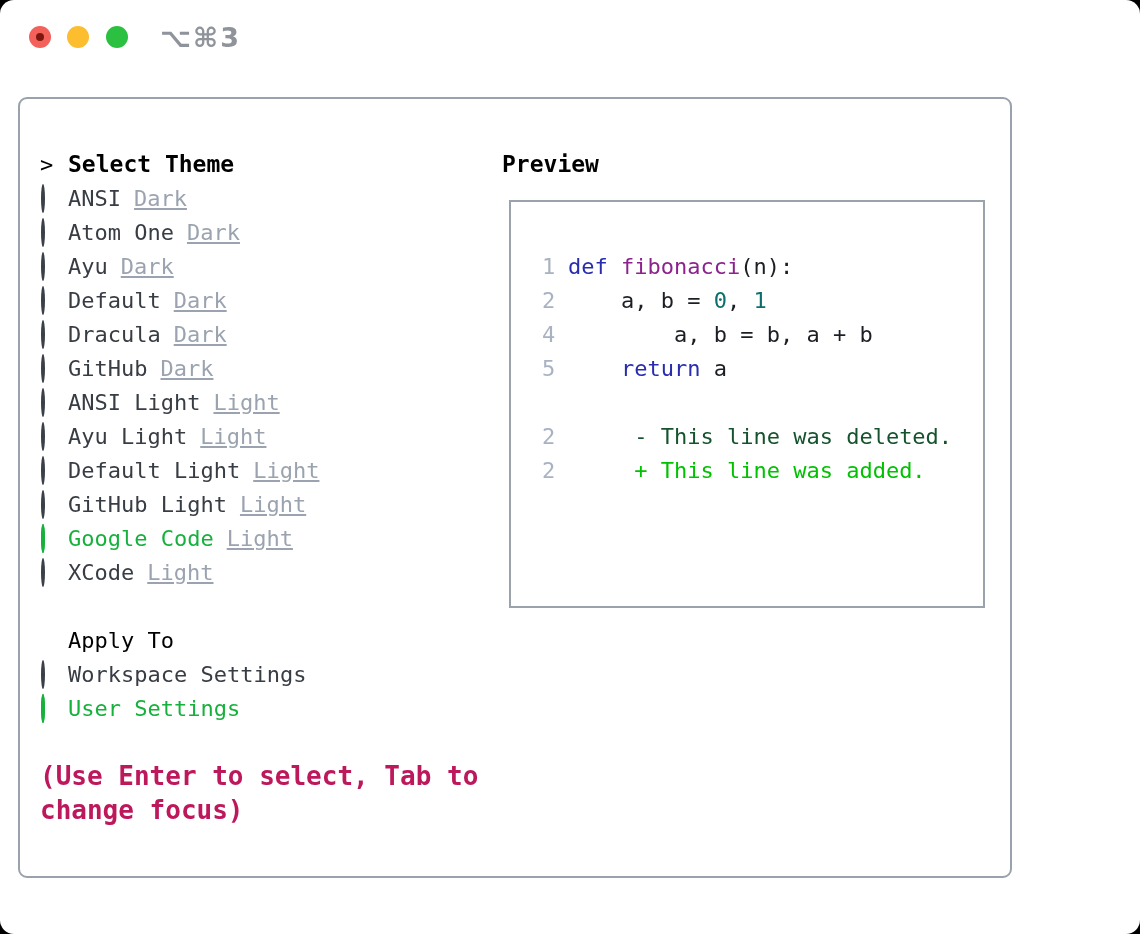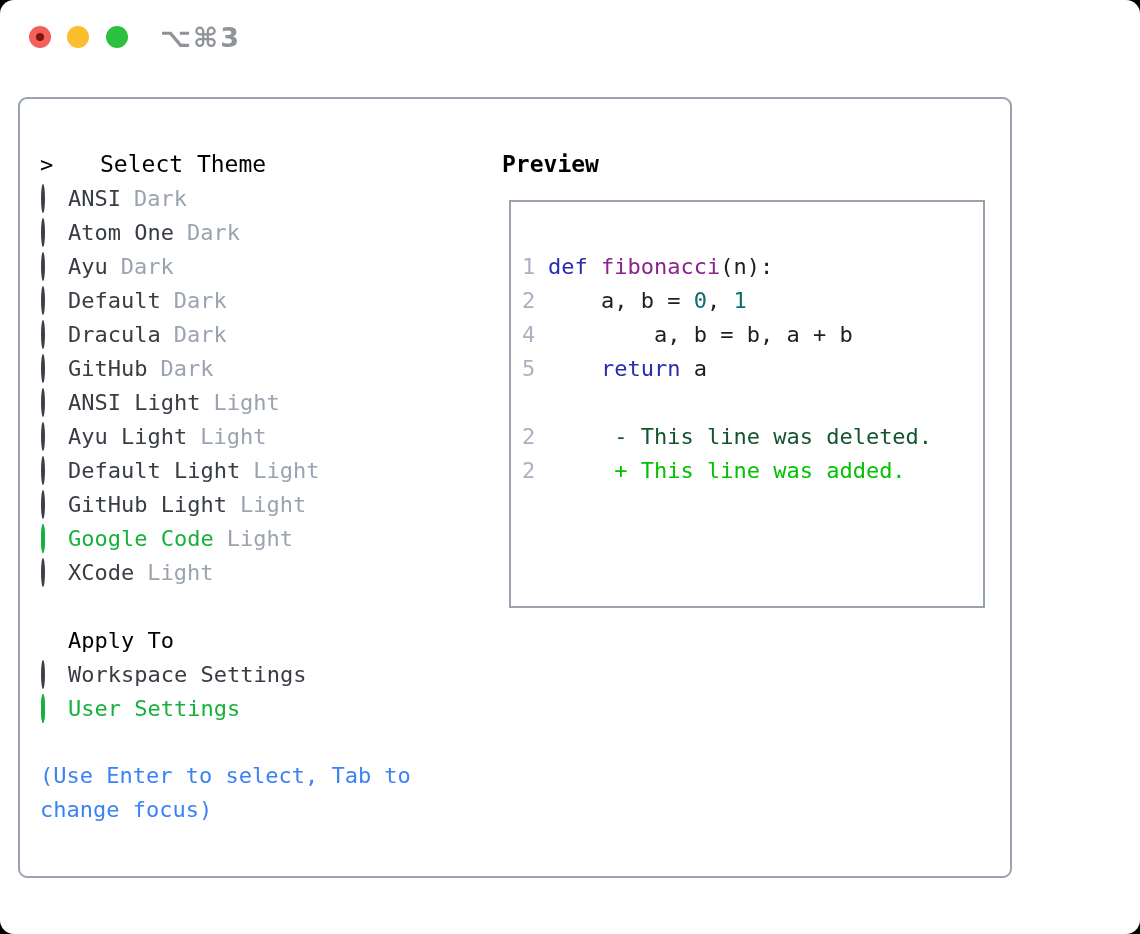--- a/index.html
+++ b/index.html
@@ -29,34 +29,34 @@
   .left-col{position:absolute;left:20px;top:48px;}
   .row{display:flex;align-items:center;height:34px;font-size:22px;white-space:pre;}
   .row .marker{width:28px;flex:0 0 28px;color:#000;}
   .radio{
     box-sizing:border-box;width:14px;height:14px;border-radius:50%;
     border:2px solid #3b4048;background:transparent;margin-left:1px;
   }
   .selected .radio{border-color:#16b13c;background:#16b13c;}
   .item-name{color:#383d44;}
   .selected .item-name{color:#16b13c;}
-  .variant{color:#9aa3af;margin-left:13px;}
-  .section-title{font-weight:400;color:#000;font-size:23px;margin-left:32px;}
+  .variant{color:#9aa3af;margin-left:13px;text-decoration:underline;}
+  .section-title{font-weight:700;color:#000;font-size:23px;}
   .subsection-title{color:#000;}
   .spacer{height:34px;}
-  .help{font-size:22px;line-height:34px;color:#3b82f6;white-space:pre;}
+  .help{font-size:26px;line-height:34px;color:#be185d;white-space:pre;font-weight:bold;}
   
   .preview-title{
     position:absolute;left:482px;top:48px;height:34px;line-height:34px;
     font-size:23px;font-weight:700;color:#000;
   }
   .preview-box{
     position:absolute;left:489px;top:101px;width:476px;height:408px;
     box-sizing:border-box;border:2px solid #9aa2ad;background:#fff;
-    padding:48px 0 0 11px;overflow:hidden;
+    padding:48px 0 0 31px;overflow:hidden;
   }
   .code-line{height:34px;line-height:34px;font-size:22px;white-space:pre;}
   .ln{display:inline-block;width:13px;margin-right:13px;color:#a8b2c2;}
   .pl{color:#1b1e23;}
   .kw{color:#282db0;}
   .fn{color:#8c238c;}
   .num{color:#0d6e6e;}
   .ctx{color:#8a9097;}
   .del{color:#14532d;}
   .add{color:#00c200;margin-top:40px;}

